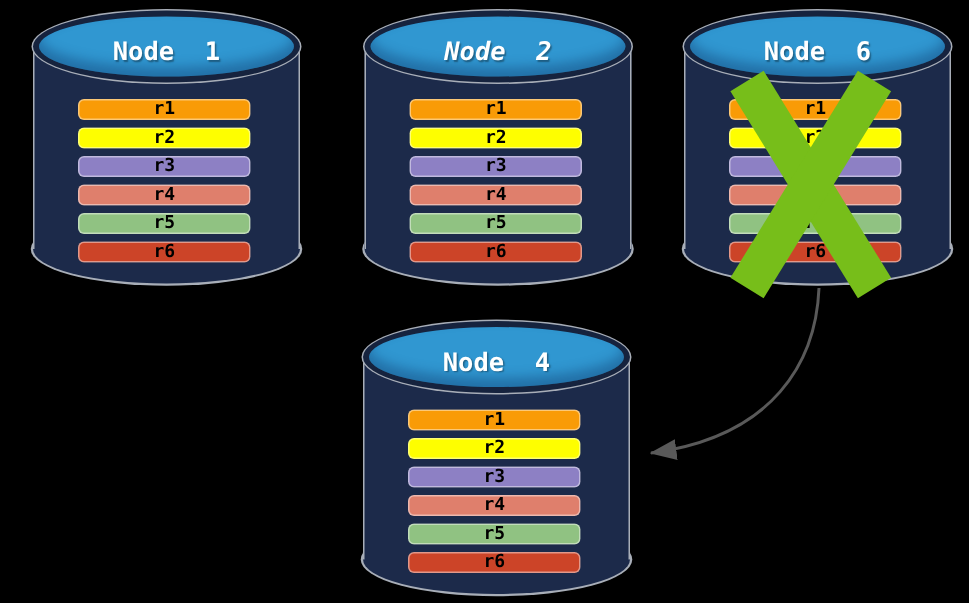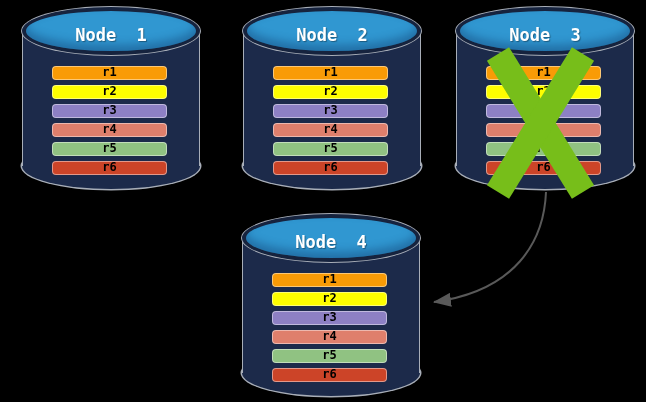--- a/index.html
+++ b/index.html
@@ -69,36 +69,36 @@
         <div class="row" style="background: rgb(223, 127, 108); color: rgb(0, 0, 0);">r4</div>
         <div class="row" style="background: rgb(144, 194, 130); color: rgb(0, 0, 0);">r5</div>
         <div class="row" style="background: rgb(204, 68, 40); color: rgb(0, 0, 0);">r6</div>
       </div>
 
   </div>
     <div class="node pos-2">
     <div class="cyl-bottom" style="background: rgb(28, 42, 74);"></div>
     <div class="cyl-side" style="background: rgb(28, 42, 74);"></div>
     <div class="cyl-top" style="background: rgb(48, 151, 209); border-color: rgb(22, 35, 62);"></div>
-    <div class="node-title" style="color: rgb(255, 255, 255);">Node  2</div>
+    <div class="node-title" style="color: rgb(255, 255, 255); font-style: italic;">Node  2</div>
     <div class="rows">
         <div class="row" style="background: rgb(249, 155, 6); color: rgb(0, 0, 0);">r1</div>
         <div class="row" style="background: rgb(254, 254, 0); color: rgb(0, 0, 0);">r2</div>
         <div class="row" style="background: rgb(141, 128, 196); color: rgb(0, 0, 0);">r3</div>
         <div class="row" style="background: rgb(223, 127, 108); color: rgb(0, 0, 0);">r4</div>
         <div class="row" style="background: rgb(144, 194, 130); color: rgb(0, 0, 0);">r5</div>
         <div class="row" style="background: rgb(204, 68, 40); color: rgb(0, 0, 0);">r6</div>
       </div>
 
   </div>
     <div class="node pos-3">
     <div class="cyl-bottom" style="background: rgb(28, 42, 74);"></div>
     <div class="cyl-side" style="background: rgb(28, 42, 74);"></div>
     <div class="cyl-top" style="background: rgb(48, 151, 209); border-color: rgb(22, 35, 62);"></div>
-    <div class="node-title" style="color: rgb(255, 255, 255);">Node  3</div>
+    <div class="node-title" style="color: rgb(255, 255, 255);">Node  6</div>
     <div class="rows">
         <div class="row" style="background: rgb(249, 155, 6); color: rgb(0, 0, 0);">r1</div>
         <div class="row" style="background: rgb(254, 254, 0); color: rgb(0, 0, 0);">r2</div>
         <div class="row" style="background: rgb(141, 128, 196); color: rgb(0, 0, 0);">r3</div>
         <div class="row" style="background: rgb(223, 127, 108); color: rgb(0, 0, 0);">r4</div>
         <div class="row" style="background: rgb(144, 194, 130); color: rgb(0, 0, 0);">r5</div>
         <div class="row" style="background: rgb(204, 68, 40); color: rgb(0, 0, 0);">r6</div>
       </div>
     <svg class="x-overlay" viewBox="0 0 103 150" xmlns="http://www.w3.org/2000/svg" style="display: block;">
       <line x1="9" y1="6" x2="94" y2="144" style="stroke: rgb(119, 190, 26);"></line>

